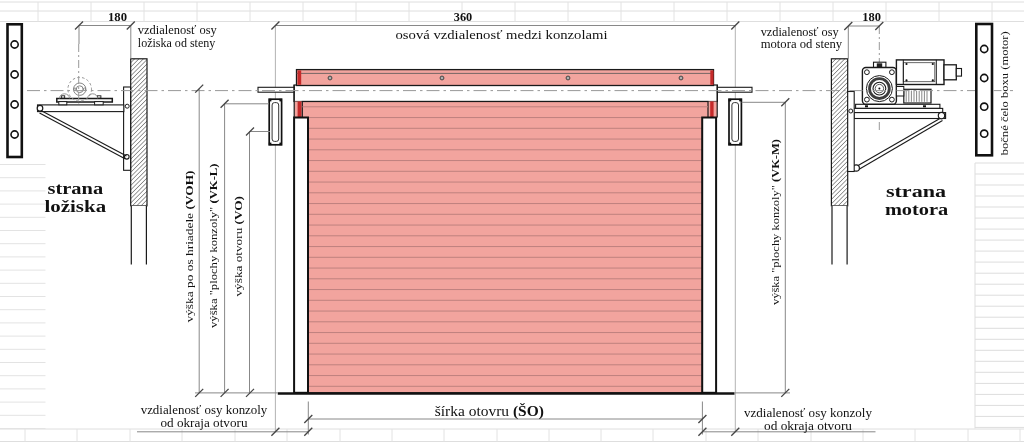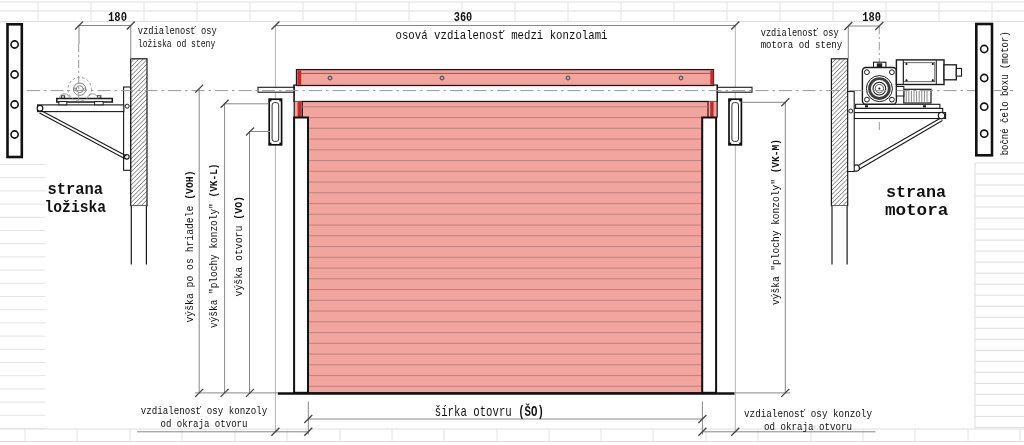--- a/index.html
+++ b/index.html
@@ -1,17 +1,17 @@
 <!DOCTYPE html>
 <html><head>
 <meta charset="utf-8">
 <style>
 html,body{margin:0;padding:0;background:#fff;}
 #page{position:relative;width:1024px;height:445px;overflow:hidden;background:#fff;
-font-family:Liberation Mono, monospace;}
+font-family:Liberation Serif, serif;}
 svg{display:block;}
 </style>
 </head>
 <body>
 <div id="page">
 <svg width="1024" height="445" viewBox="0 0 1024 445">
 <defs>
 <pattern id="hatch" patternUnits="userSpaceOnUse" width="3.1" height="3.1" patternTransform="rotate(-45)">
 <rect width="3.1" height="3.1" fill="#fff"></rect>
 <line x1="0" y1="0" x2="3.1" y2="0" stroke="#3a3a3a" stroke-width="1"></line>

